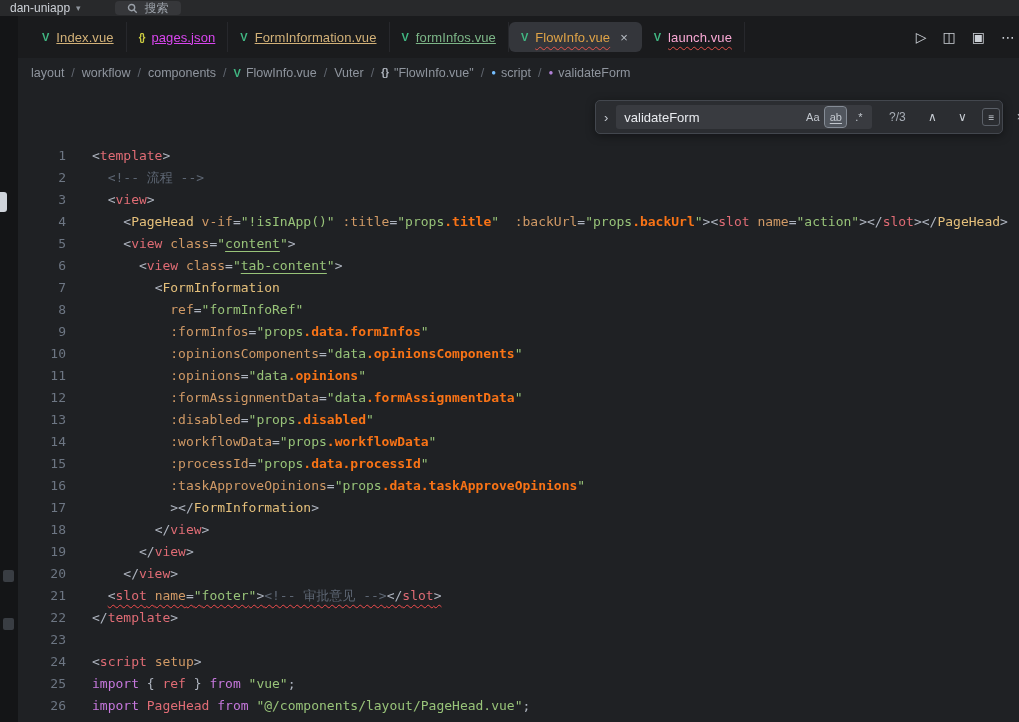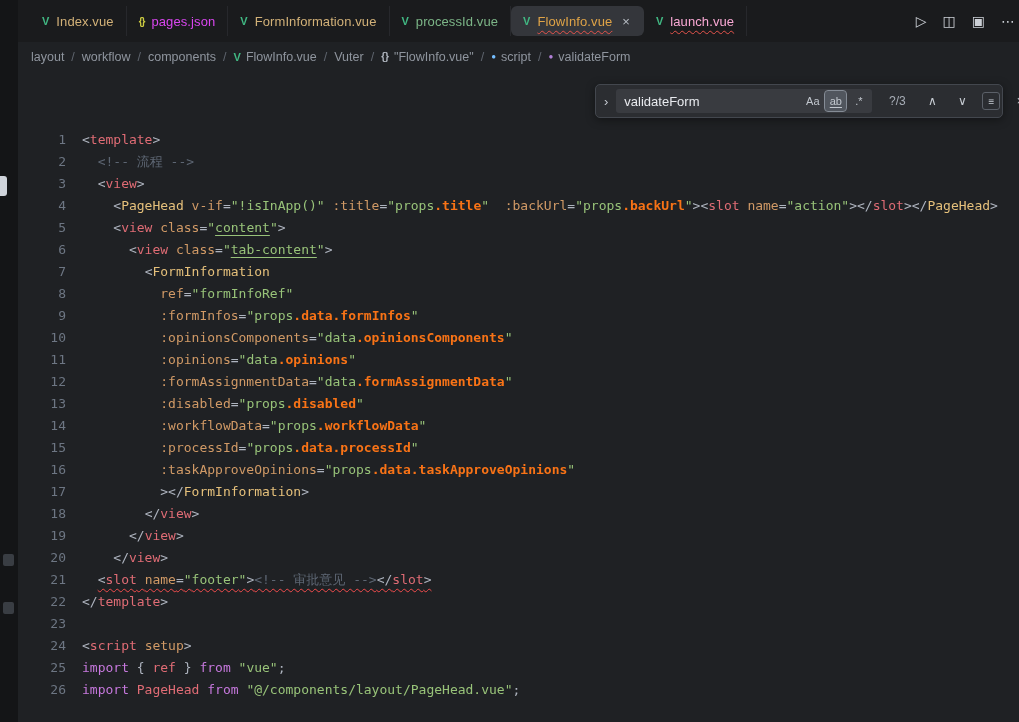--- a/index.html
+++ b/index.html
@@ -25,21 +25,21 @@
 
   
   .tabbar{height:42px;background:#1a1b1d;display:flex;align-items:center;padding-left:12px;flex:0 0 42px;}
   .tabs{display:flex;align-items:center;height:100%;}
   .tab{height:30px;display:flex;align-items:center;gap:7px;padding:0 12px;font-size:13px;
     border-right:1px solid #27282c;cursor:pointer;white-space:nowrap;}
   .tab.active{background:#34363b;border-radius:6px;border-right-color:transparent;}
   .fic{font-weight:bold;}
   .fic.vue{color:#41b883;font-size:11px;}
   .fic.json{color:#cbcb41;font-size:10px;letter-spacing:-1px;}
-  .tlabel{letter-spacing:.1px;}
+  .tlabel{letter-spacing:.1px;text-decoration:underline;}
   .sqw{text-decoration:underline wavy #e5534b;text-decoration-thickness:1px;text-underline-offset:4px;}
   .tclose{color:#b9bec5;font-size:13px;margin-left:2px;padding:0 1px;border-radius:3px;}
   .ed-actions{margin-left:auto;display:flex;align-items:center;gap:16px;padding-right:4px;color:#ccd0d6;font-size:14px;}
   .eact{cursor:pointer;line-height:1;}
 
   
   .breadcrumb{height:30px;display:flex;align-items:center;gap:7px;padding-left:13px;
     font-size:12.5px;color:#8f959e;background:#1f2124;flex:0 0 30px;white-space:nowrap;}
   .bcsep{color:#5f656e;}
   .bcitem{display:flex;align-items:center;gap:5px;cursor:pointer;}
@@ -48,21 +48,21 @@
   .bci-mod{color:#b3b9c2;font-weight:bold;}
   .bci-script{color:#75beff;font-size:8px;}
   .bci-method{color:#b180d7;font-size:8px;}
 
   
   .editor{position:relative;flex:1;background:#1f2124;overflow:hidden;}
   .code{padding-top:57px;font-family:"DejaVu Sans Mono","Liberation Mono",monospace;
     font-size:13px;line-height:22px;white-space:pre;}
   .cl{display:flex;height:22px;}
   .ln{flex:0 0 56px;width:56px;text-align:right;padding-right:8px;color:#6d7683;user-select:none;}
-  .ct{margin-left:8px;}
+  .ct{margin-left:18px;}
   .tk-p{color:#aeb4bf;}
   .tk-t{color:#e06c75;}
   .tk-c{color:#e5c07b;}
   .tk-a{color:#d19a66;}
   .tk-s{color:#98c379;}
   .tk-sl{color:#98c379;text-decoration:underline;text-underline-offset:3px;}
   .tk-pr{color:#f97316;font-weight:700;}
   .tk-cm{color:#5d6673;}
   .tk-k{color:#c678dd;}
   .tk-v{color:#e06c75;}
@@ -87,20 +87,33 @@
   .find-btns{display:flex;align-items:center;gap:10px;}
   .find-btn{width:20px;height:20px;display:flex;align-items:center;justify-content:center;
     color:#c6cbd2;font-size:12px;border-radius:3px;cursor:pointer;}
   .find-btn.boxed{border:1px solid #5b6068;font-size:10px;width:18px;height:18px;}
 </style>
 </head>
 <body>
 
 <div class="window">
 
+  <div class="titlebar">
+    <span class="tb-project">
+      <span>dan-uniapp</span>
+      <span class="tb-caret">▾</span>
+    </span>
+    <span class="tb-search">
+      <svg class="tb-sicon" viewBox="0 0 12 12">
+          <circle cx="5" cy="5" r="3.4"></circle>
+          <line x1="7.6" y1="7.6" x2="10.6" y2="10.6"></line>
+        </svg>
+      <span>搜索</span>
+    </span>
+  </div>
 
   <div class="mainrow">
     <div class="sliver">
       <div class="mk1"></div>
       <div class="mk2"></div>
       <div class="mk3"></div>
     </div>
 
     <div class="contentcol">
       <div class="tabbar">
@@ -112,21 +125,21 @@
             <div class="tab">
               <span class="fic json">{}</span>
               <span class="tlabel" style="color: #d946ef;">pages.json</span>
             </div>
             <div class="tab">
               <span class="fic vue">V</span>
               <span class="tlabel" style="color: rgb(210, 177, 120);">FormInformation.vue</span>
             </div>
             <div class="tab">
               <span class="fic vue">V</span>
-              <span class="tlabel" style="color: rgb(124, 181, 135);">processId.vue</span>
+              <span class="tlabel" style="color: rgb(124, 181, 135);">formInfos.vue</span>
             </div>
             <div class="tab active">
               <span class="fic vue">V</span>
               <span class="tlabel sqw" style="color: rgb(223, 163, 71);">FlowInfo.vue</span>
               <span class="tclose">×</span>
             </div>
             <div class="tab">
               <span class="fic vue">V</span>
               <span class="tlabel sqw" style="color: #f9a8d4;">launch.vue</span>
             </div>

